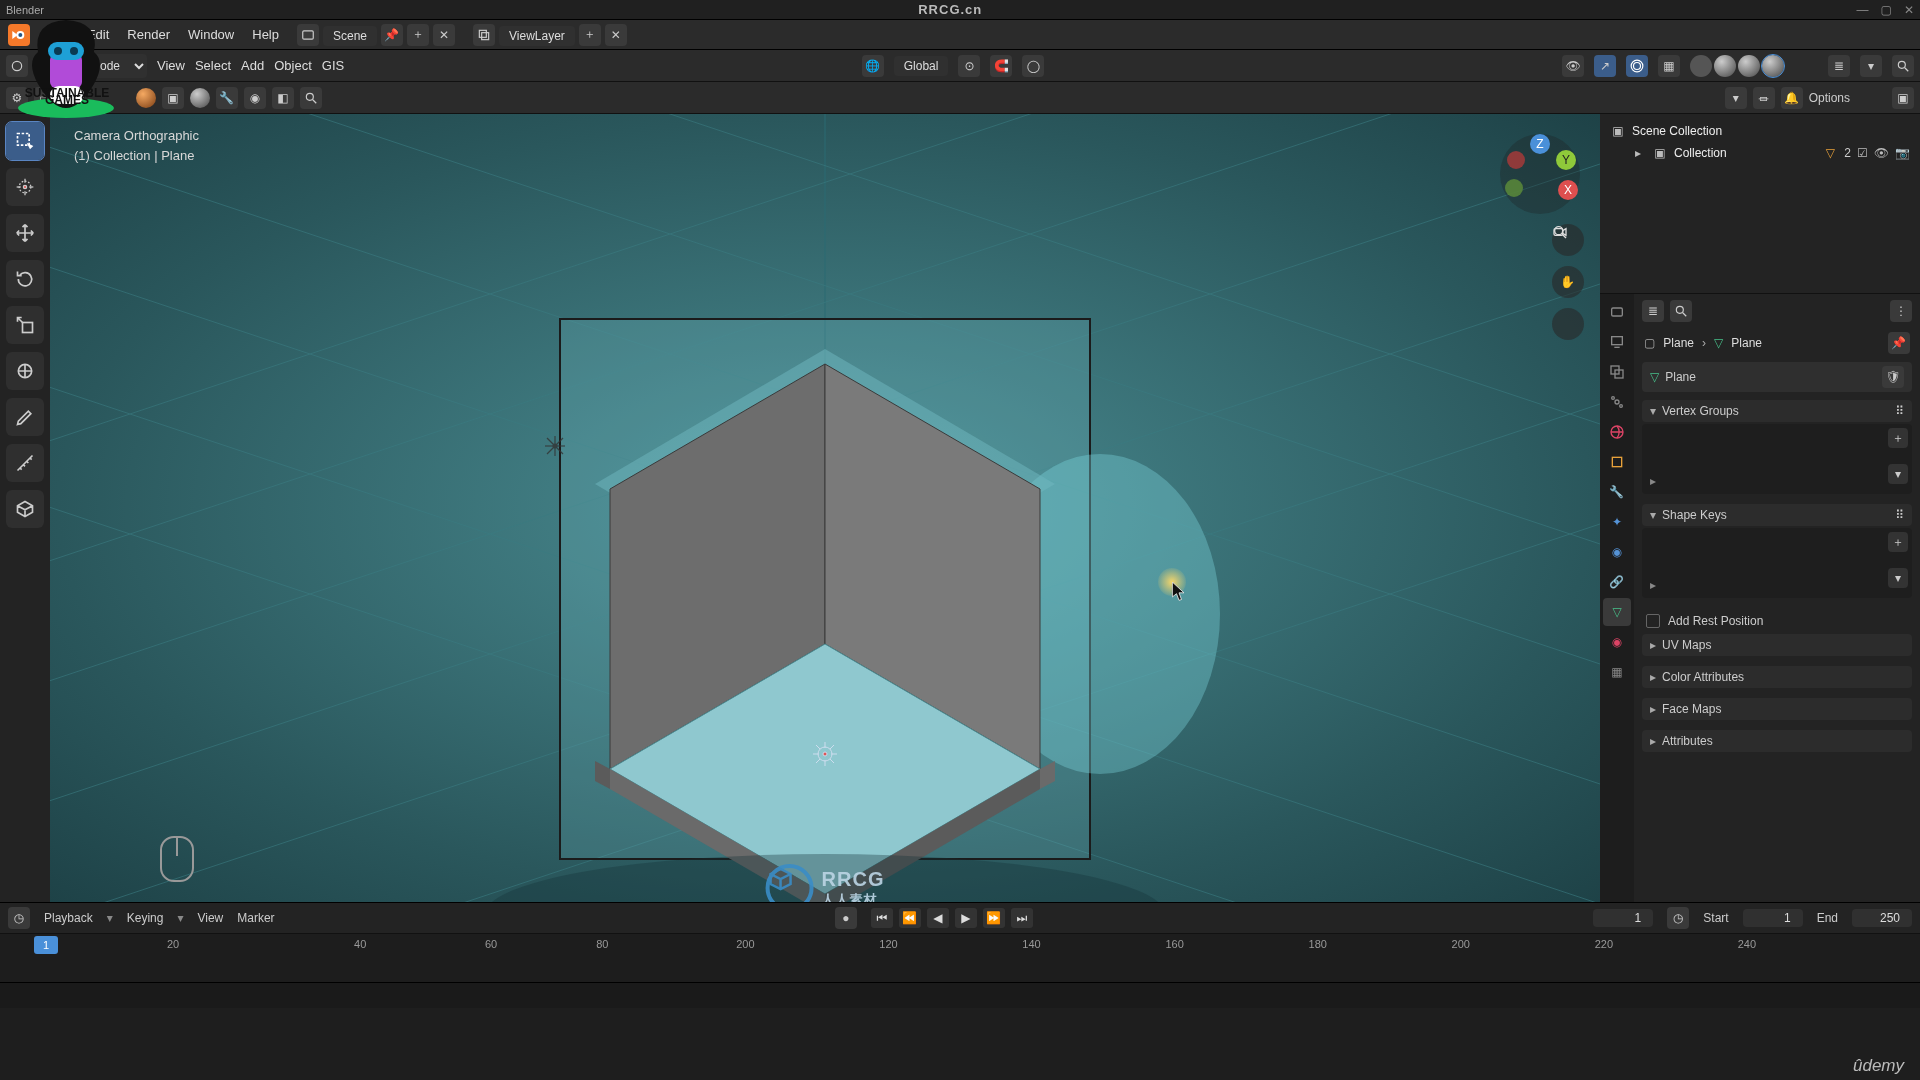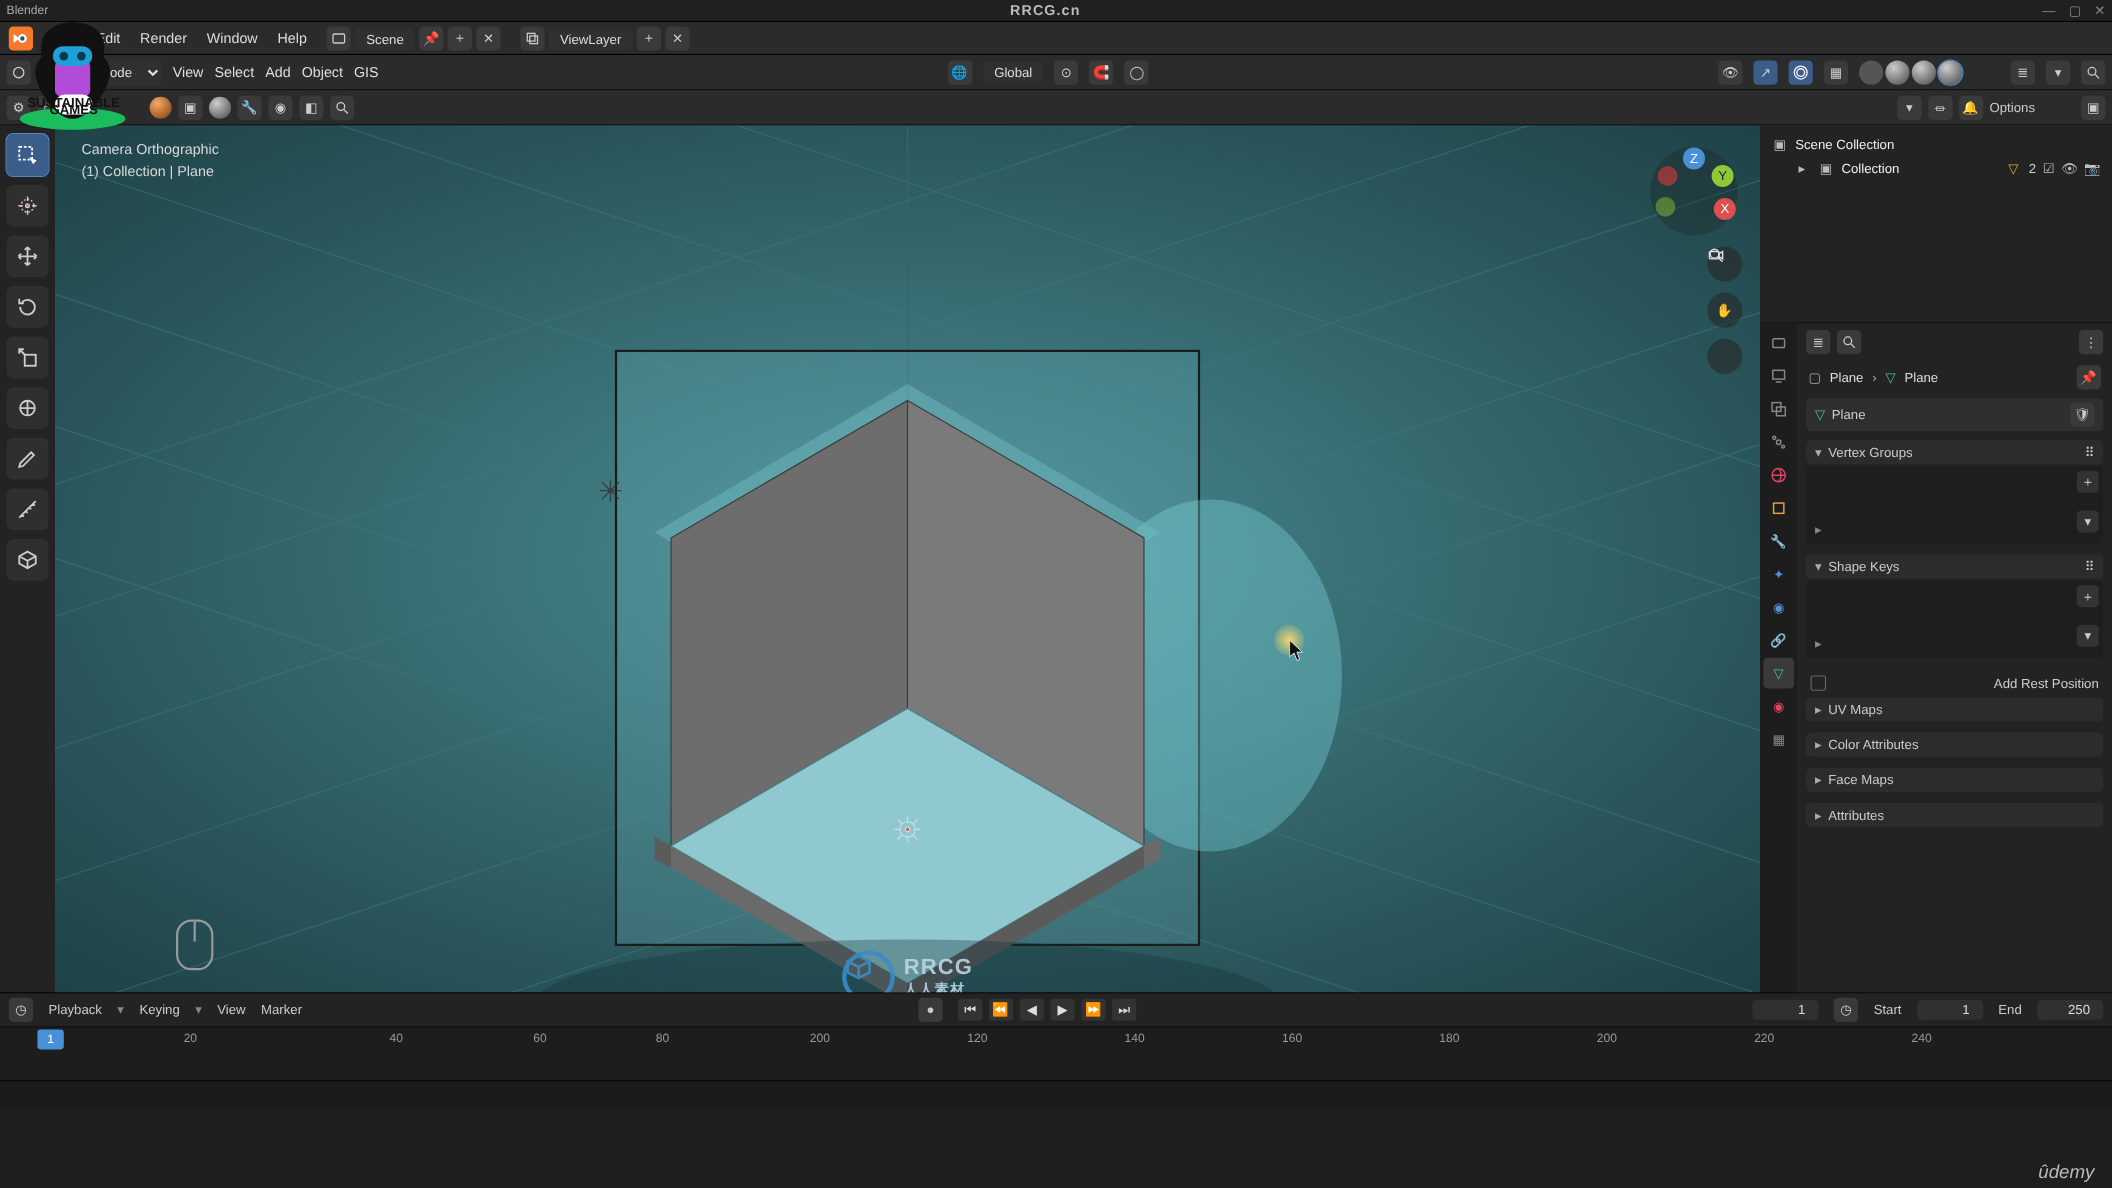--- a/index.html
+++ b/index.html
@@ -55,21 +55,21 @@
   .crumb { display: flex; align-items: center; gap: 8px; padding: 4px 2px 8px; color: #ddd; }
   .crumb .ic { color: #aaa; }
   .name-field { display: flex; align-items: center; gap: 6px; background: #2f2f2f; border-radius: 4px; padding: 4px 8px; margin-bottom: 8px; }
   .panel { margin-bottom: 10px; }
   .panel .panel-head { background: #2c2c2c; padding: 4px 8px; display: flex; align-items: center; gap: 6px; border-radius: 4px; cursor: pointer; }
   .panel .panel-head .chev { color: #aaa; }
   .panel .panel-body { background: #1e1e1e; min-height: 70px; border-radius: 4px; margin-top: 2px; position: relative; }
   .panel .add-btn { position: absolute; right: 4px; top: 4px; width: 20px; height: 20px; background: #333; border-radius: 4px; display: flex; align-items: center; justify-content: center; cursor: pointer; color: #ccc; }
   .panel .dd-btn { position: absolute; right: 4px; top: 40px; width: 20px; height: 20px; background: #333; border-radius: 4px; display: flex; align-items: center; justify-content: center; cursor: pointer; color: #ccc; }
   .panel .tri { position: absolute; left: 8px; bottom: 6px; color: #888; cursor: pointer; }
-  .check-row { display: flex; align-items: center; gap: 8px; padding: 6px 4px; justify-content: space-between; }
+  .check-row { display: flex; align-items: center; gap: 8px; padding: 6px 4px; }
   .checkbox { width: 14px; height: 14px; border: 1px solid #666; border-radius: 2px; }
   
   .timeline { height: 80px; background: #232323; border-top: 1px solid #000; display: flex; flex-direction: column; }
   .tl-header { height: 30px; display: flex; align-items: center; padding: 0 8px; gap: 14px; }
   .tl-header .spacer { flex: 1; }
   .transport { display: flex; gap: 6px; }
   .transport .pbtn { width: 22px; height: 20px; background: #333; display: flex; align-items: center; justify-content: center; cursor: pointer; border-radius: 3px; color: #ddd;}
   .num-field { background: #303030; padding: 2px 12px; border-radius: 4px; min-width: 60px; text-align: right; color: #ddd;}
   .tl-ruler { flex: 1; position: relative; background: #1d1d1d; border-top: 1px solid #111; }
   .tl-ruler .tick { position: absolute; top: 4px; color: #999; font-size: 11px; transform: translateX(-50%); }

